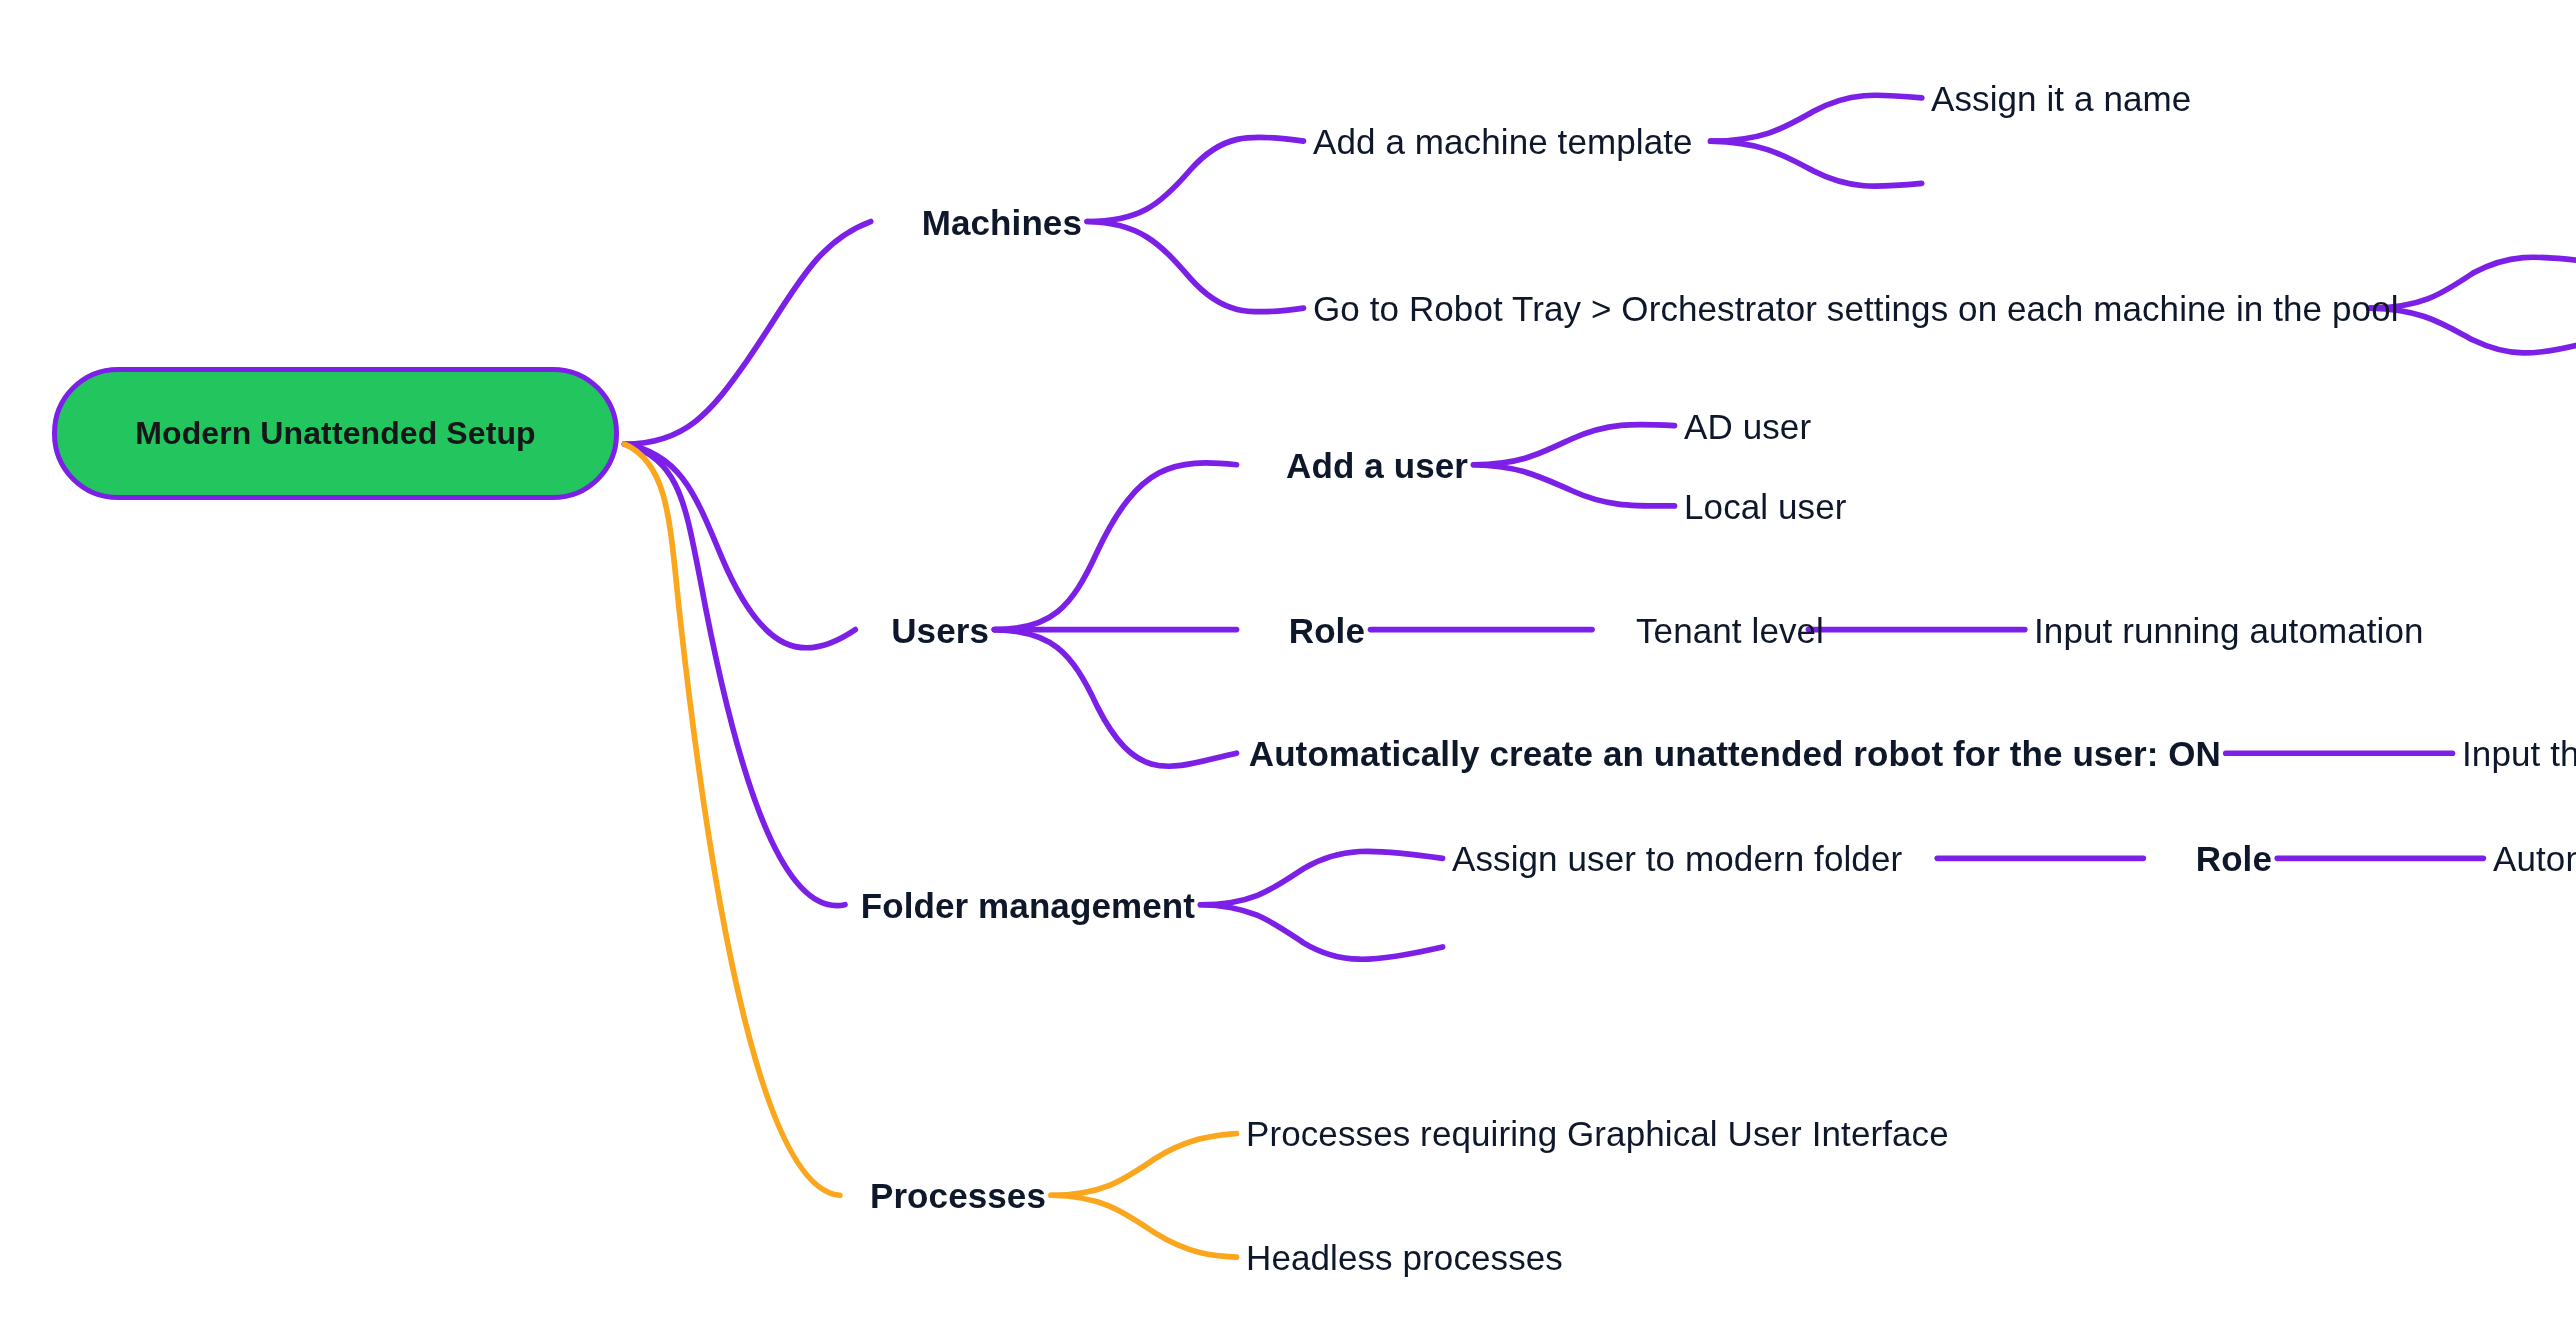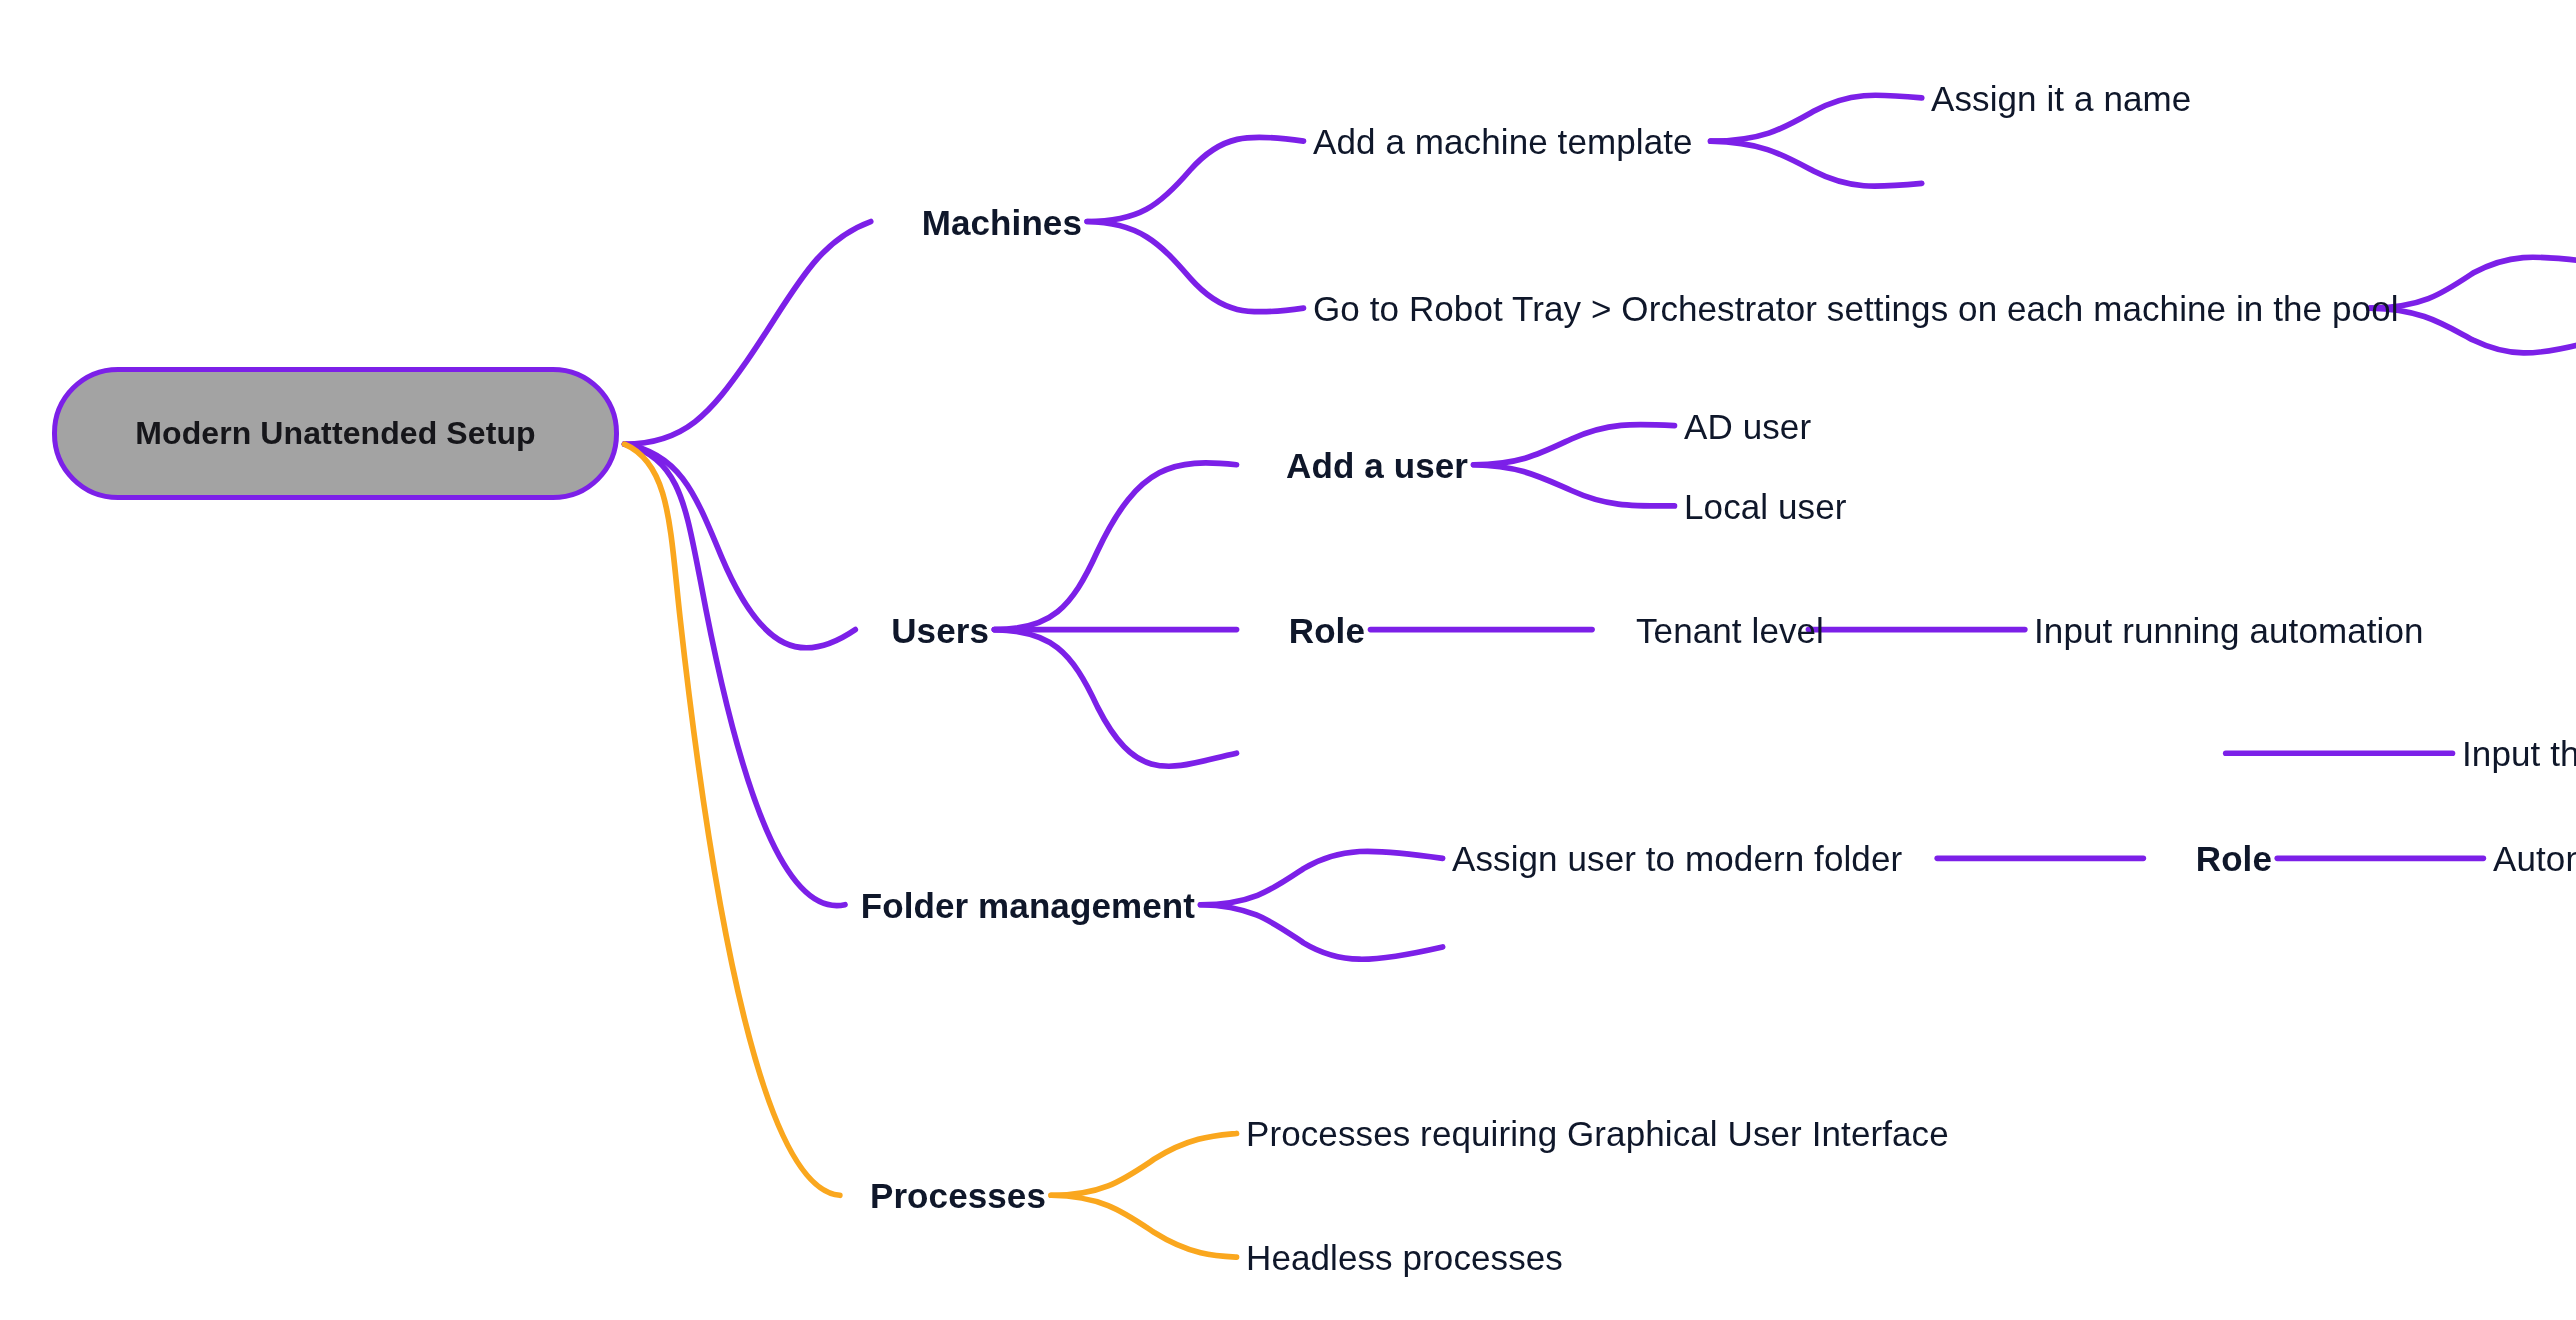--- a/index.html
+++ b/index.html
@@ -48,21 +48,21 @@
   }
   #root-node {
     position: absolute;
     box-sizing: border-box;
     left: 52px;
     top: 367px;
     width: 567px;
     height: 133px;
     border: 5.7px solid #7c20e8;
     border-radius: 66px;
-    background: #a3a3a3;
+    background: #22c55e;
     display: flex;
     align-items: center;
     justify-content: center;
   }
   #root-node .node-title {
     font-size: 32px;
     font-weight: 700;
     color: #16161a;
     white-space: nowrap;
     letter-spacing: 0.1px;
@@ -131,20 +131,21 @@
 
   <div class="node-label anchor-left" style="left:1313px; top:308px;">Go to Robot Tray &gt; Orchestrator settings on each machine in the pool</div>
 
   <div class="node-label anchor-left" style="left:1931px; top:98px;">Assign it a name</div>
 
 
   <div class="node-label bold anchor-right" style="left:1468px; top:465px;">Add a user</div>
 
   <div class="node-label bold anchor-right" style="left:1365px; top:630px;">Role</div>
 
+  <div class="node-label bold anchor-right" style="left:2221px; top:753px;">Automatically create an unattended robot for the user: ON</div>
 
   <div class="node-label anchor-left" style="left:1684px; top:426px;">AD user</div>
 
   <div class="node-label anchor-left" style="left:1684px; top:506px;">Local user</div>
 
   <div class="node-label anchor-left" style="left:1636px; top:630px;">Tenant level</div>
 
   <div class="node-label anchor-left" style="left:2034px; top:630px;">Input running automation</div>
 
   <div class="node-label anchor-left" style="left:2462px; top:753px;">Input the robot's password</div>

